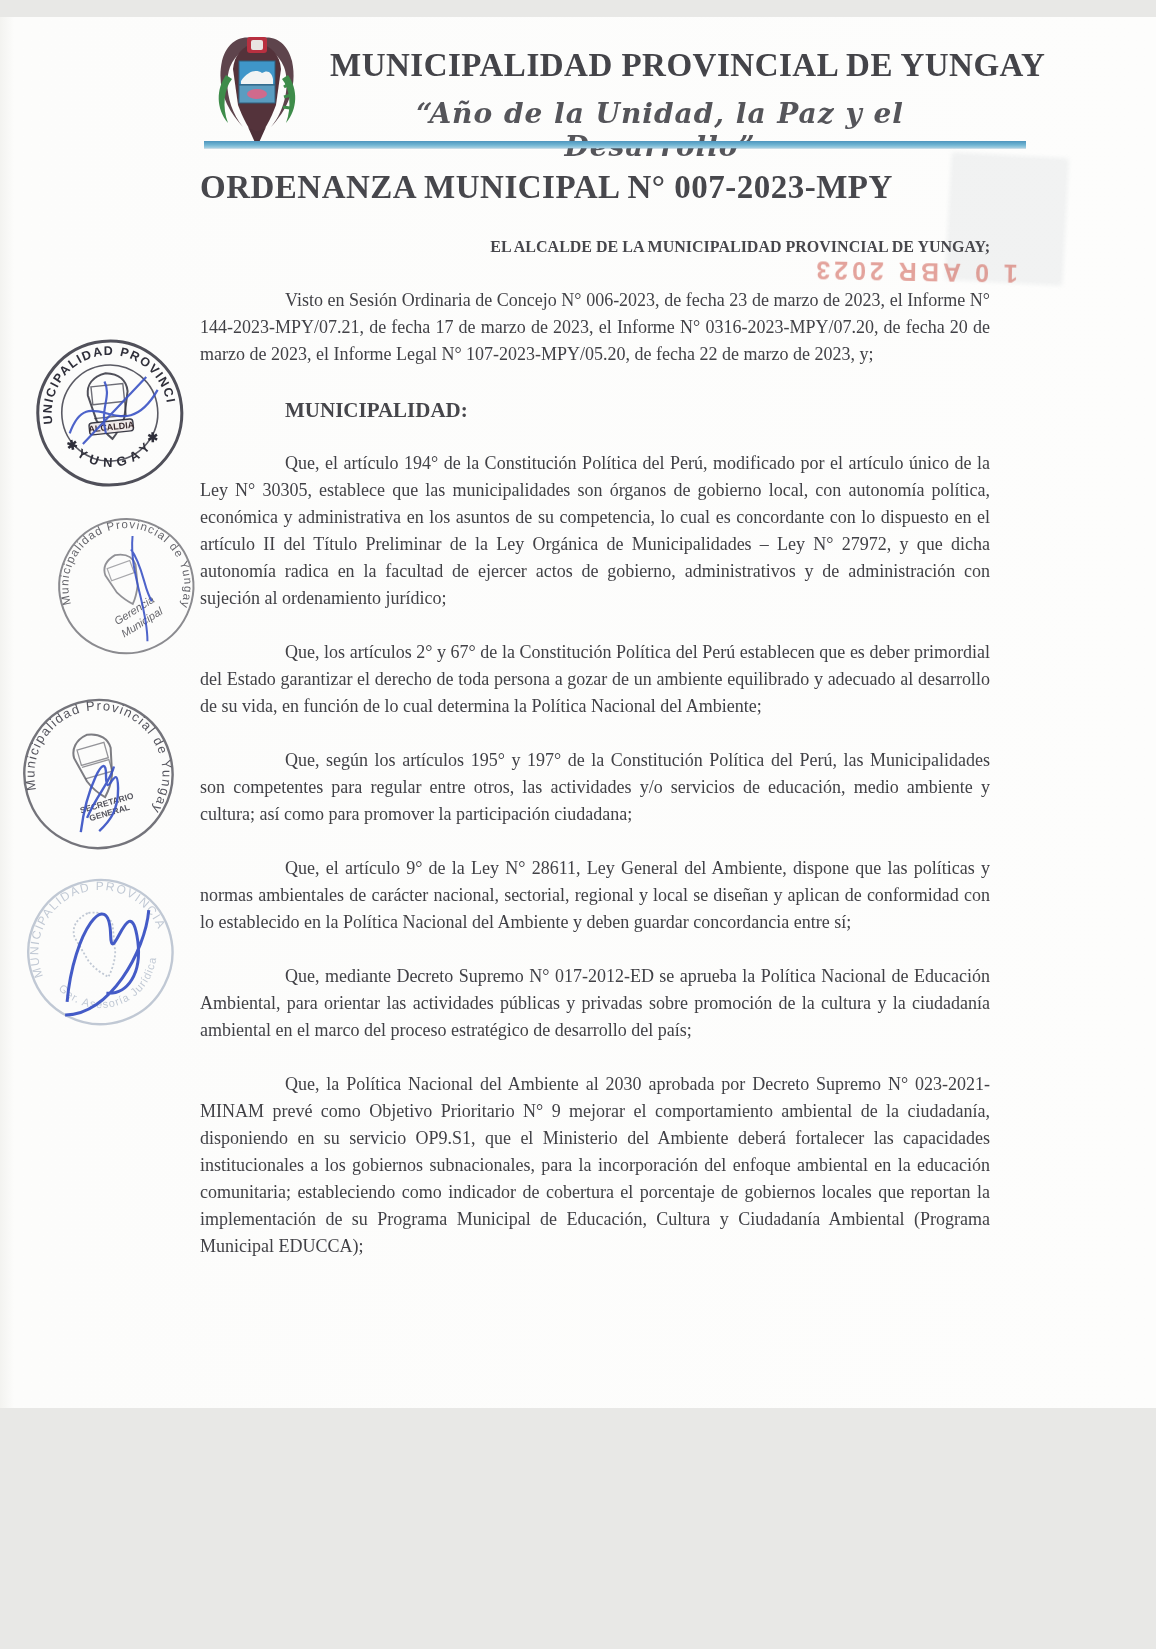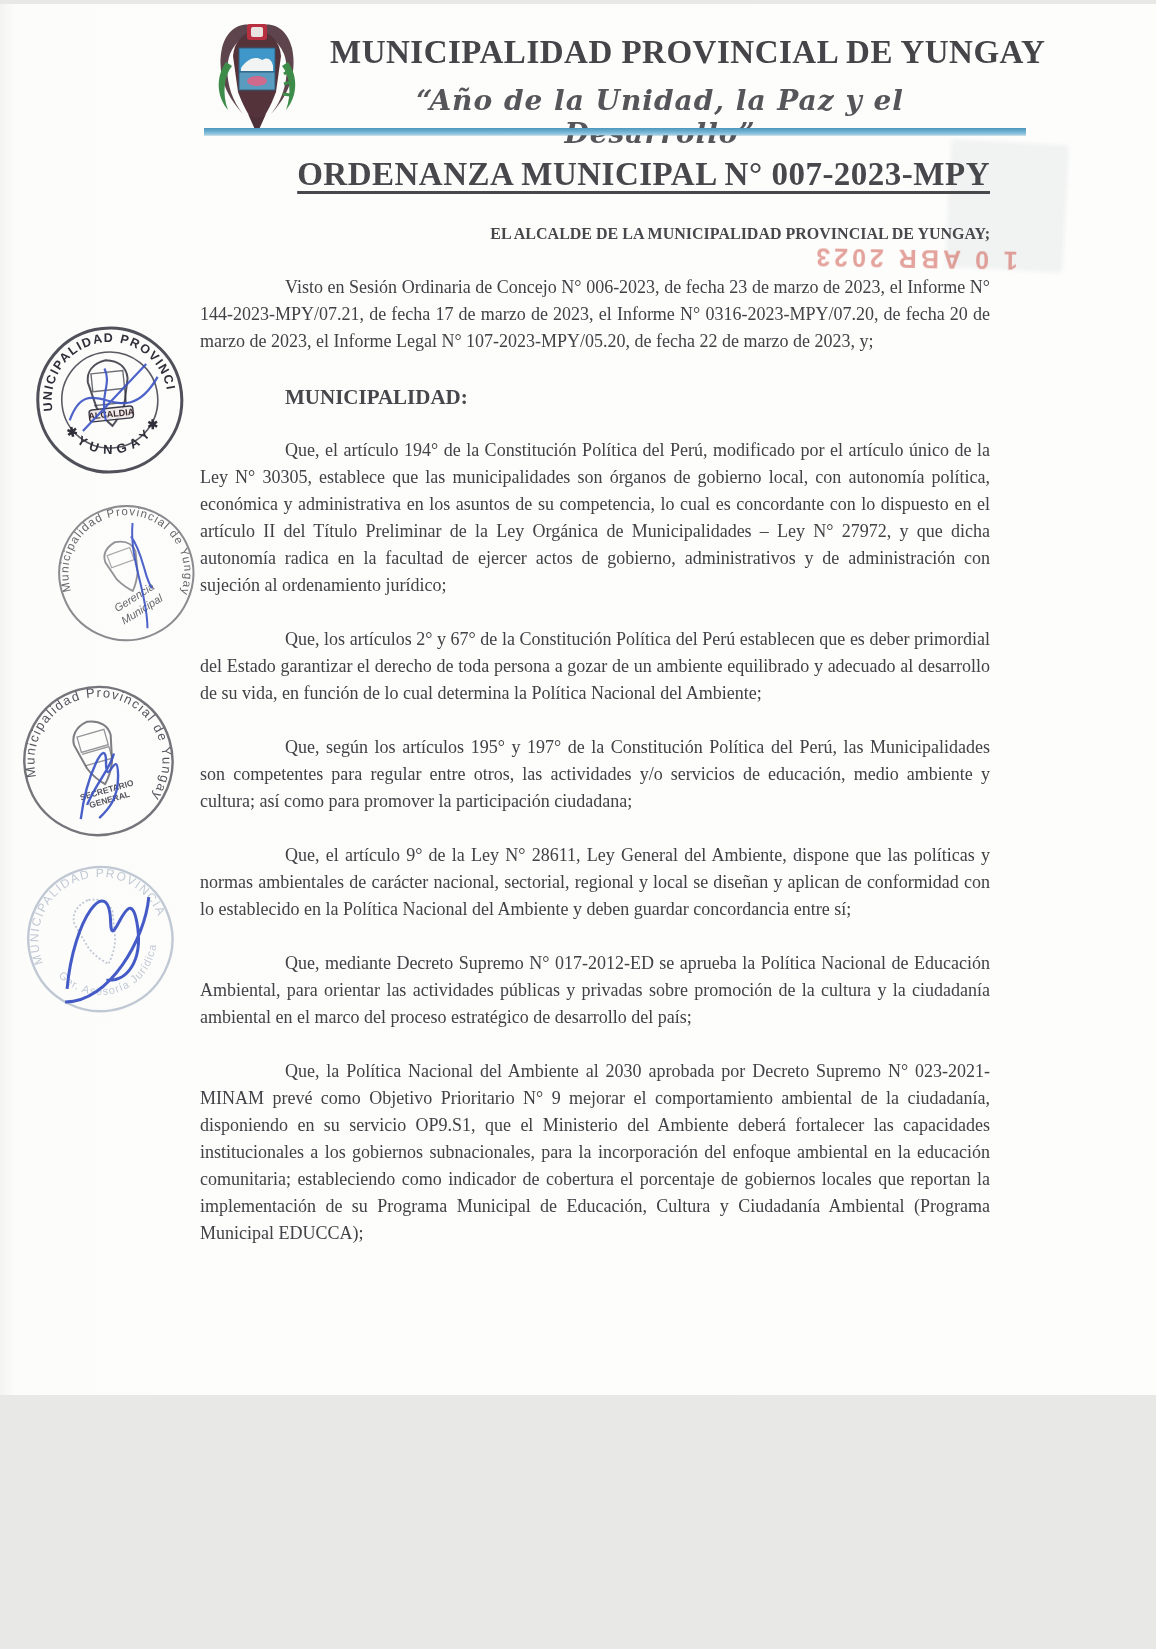--- a/index.html
+++ b/index.html
@@ -1,19 +1,19 @@
 <!DOCTYPE html>
 <html><head>
 <meta charset="utf-8">
 <style>
   html,body{margin:0;padding:0;background:#e8e8e6;}
   .page{
     position:relative;
     width:1156px;height:1391px;
-    margin:4px auto;
+    margin:17px auto;
     background:linear-gradient(90deg,#f3f3f0 0px,#fcfcfb 14px,#fdfdfc 100%);
     overflow:hidden;
     font-family:"Liberation Serif", serif;
     color:#3d3d40;
   }
   
   .coat{position:absolute;left:198px;top:14px;width:118px;height:120px;}
   .org-name{
     position:absolute;left:330px;top:30px;width:660px;
     font-size:33px;font-weight:bold;letter-spacing:.5px;color:#444449;
@@ -40,22 +40,22 @@
     position:absolute;left:760px;top:240px;width:310px;
     transform:rotate(181deg);
     color:#cf5a4e;opacity:.55;filter:blur(.4px);
     font-family:"Liberation Sans", sans-serif;
     font-size:25px;font-weight:bold;letter-spacing:4px;text-align:center;
     white-space:nowrap;
   }
   
   .doc{position:absolute;left:200px;top:152px;width:790px;}
   .doc-title{
-    text-align:right;font-size:33px;font-weight:bold;color:#47474c;
-    text-decoration:underline;text-decoration-thickness:3px;text-underline-offset:6px;
+    text-align:left;font-size:33px;font-weight:bold;color:#47474c;
+    text-decoration-thickness:3px;text-underline-offset:6px;
     letter-spacing:.5px;white-space:nowrap;
   }
   .issuer{
     margin-top:32px;text-align:right;font-size:16px;font-weight:bold;color:#47474c;
     white-space:nowrap;
   }
   .kicker{margin-top:30px;margin-left:85px;font-size:21px;font-weight:bold;color:#46464b;}
   .para{
     margin-top:27px;font-size:18px;line-height:27px;color:#414146;
     text-align:justify;text-indent:85px;

